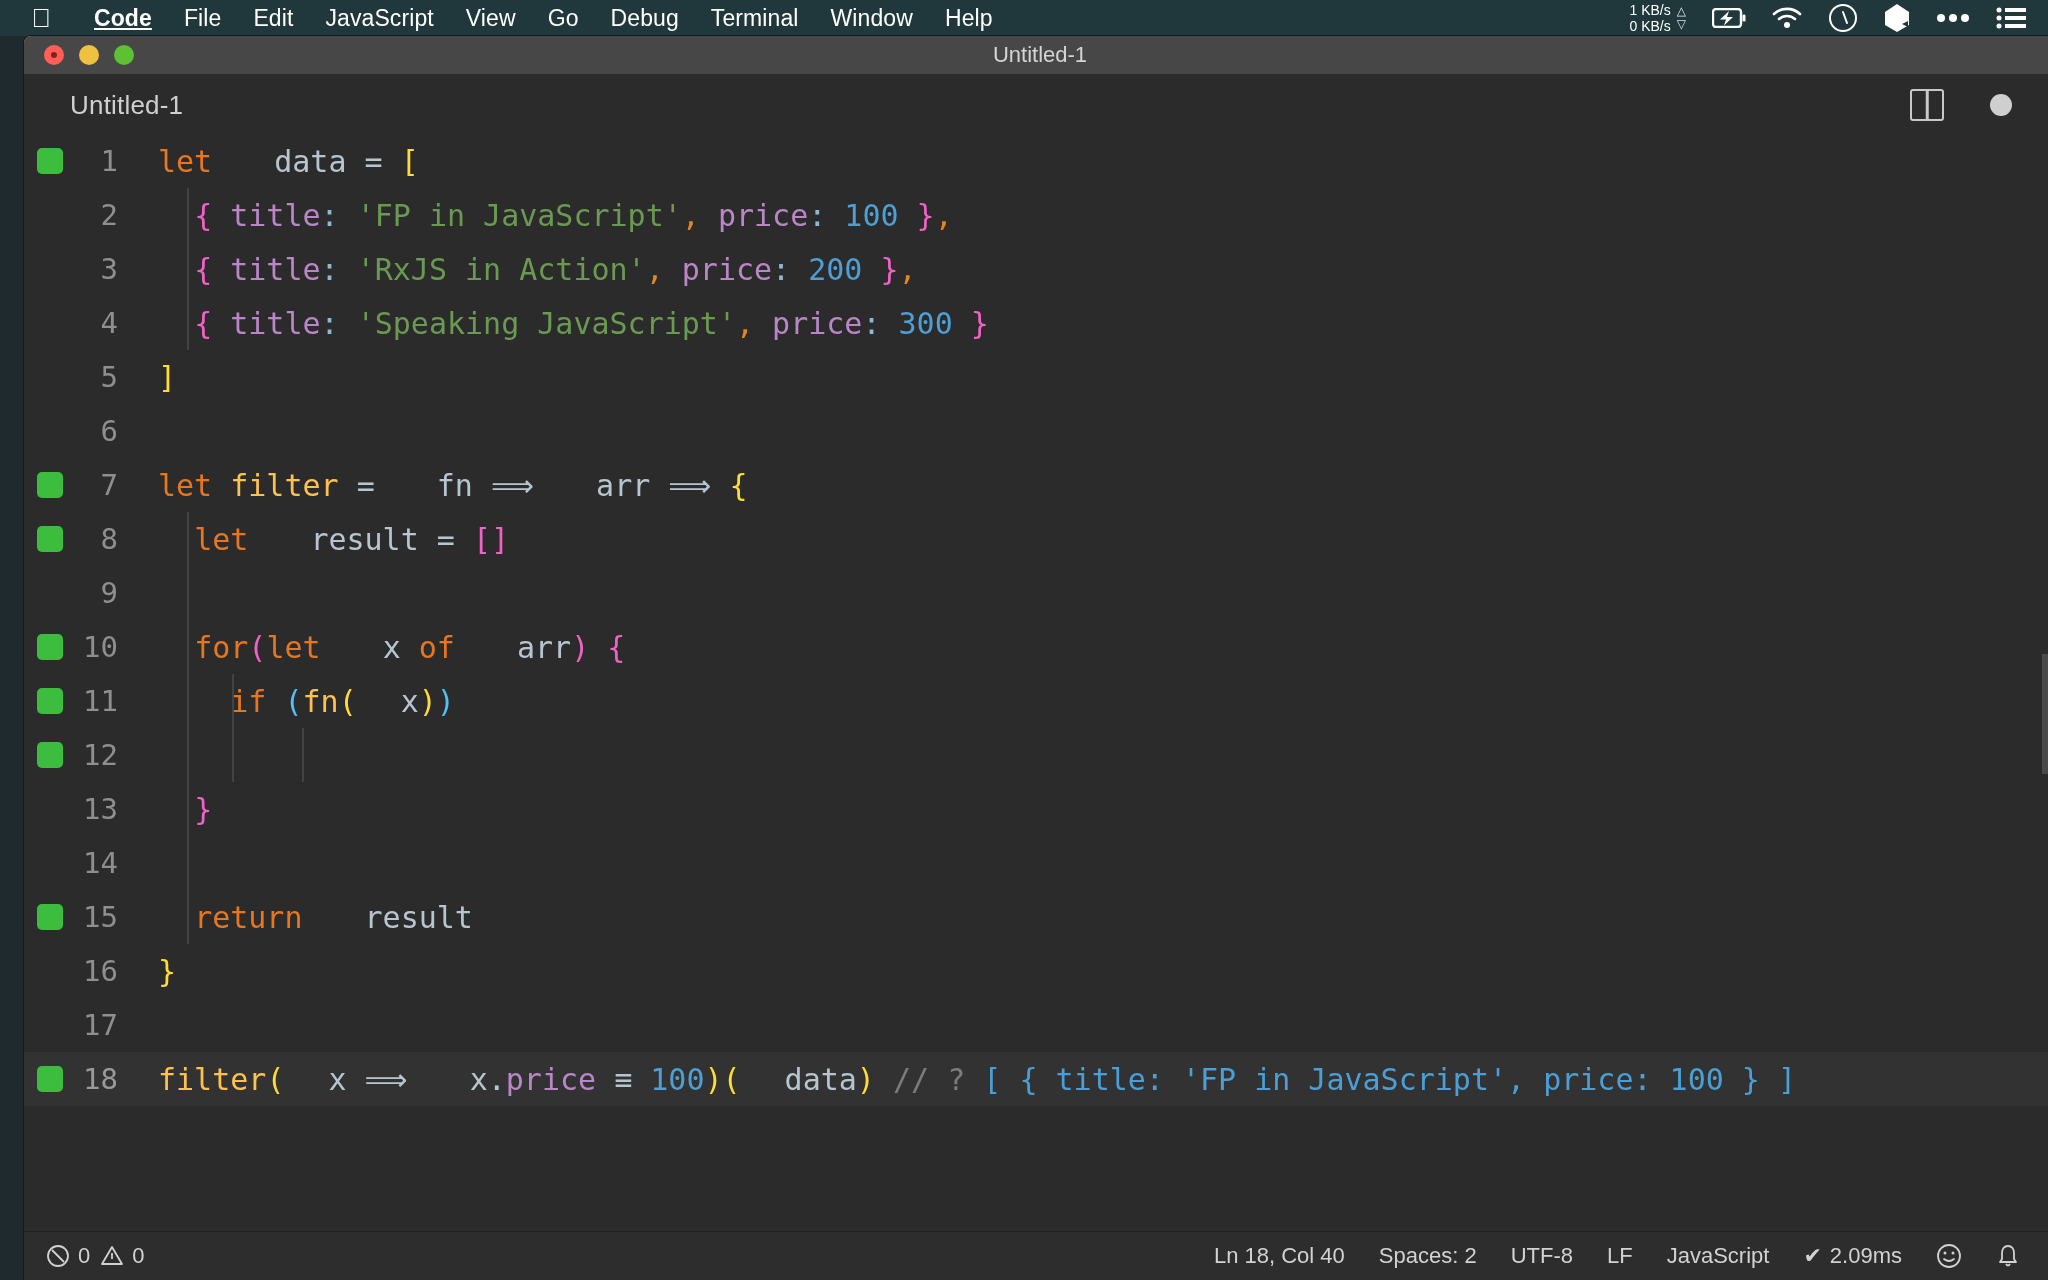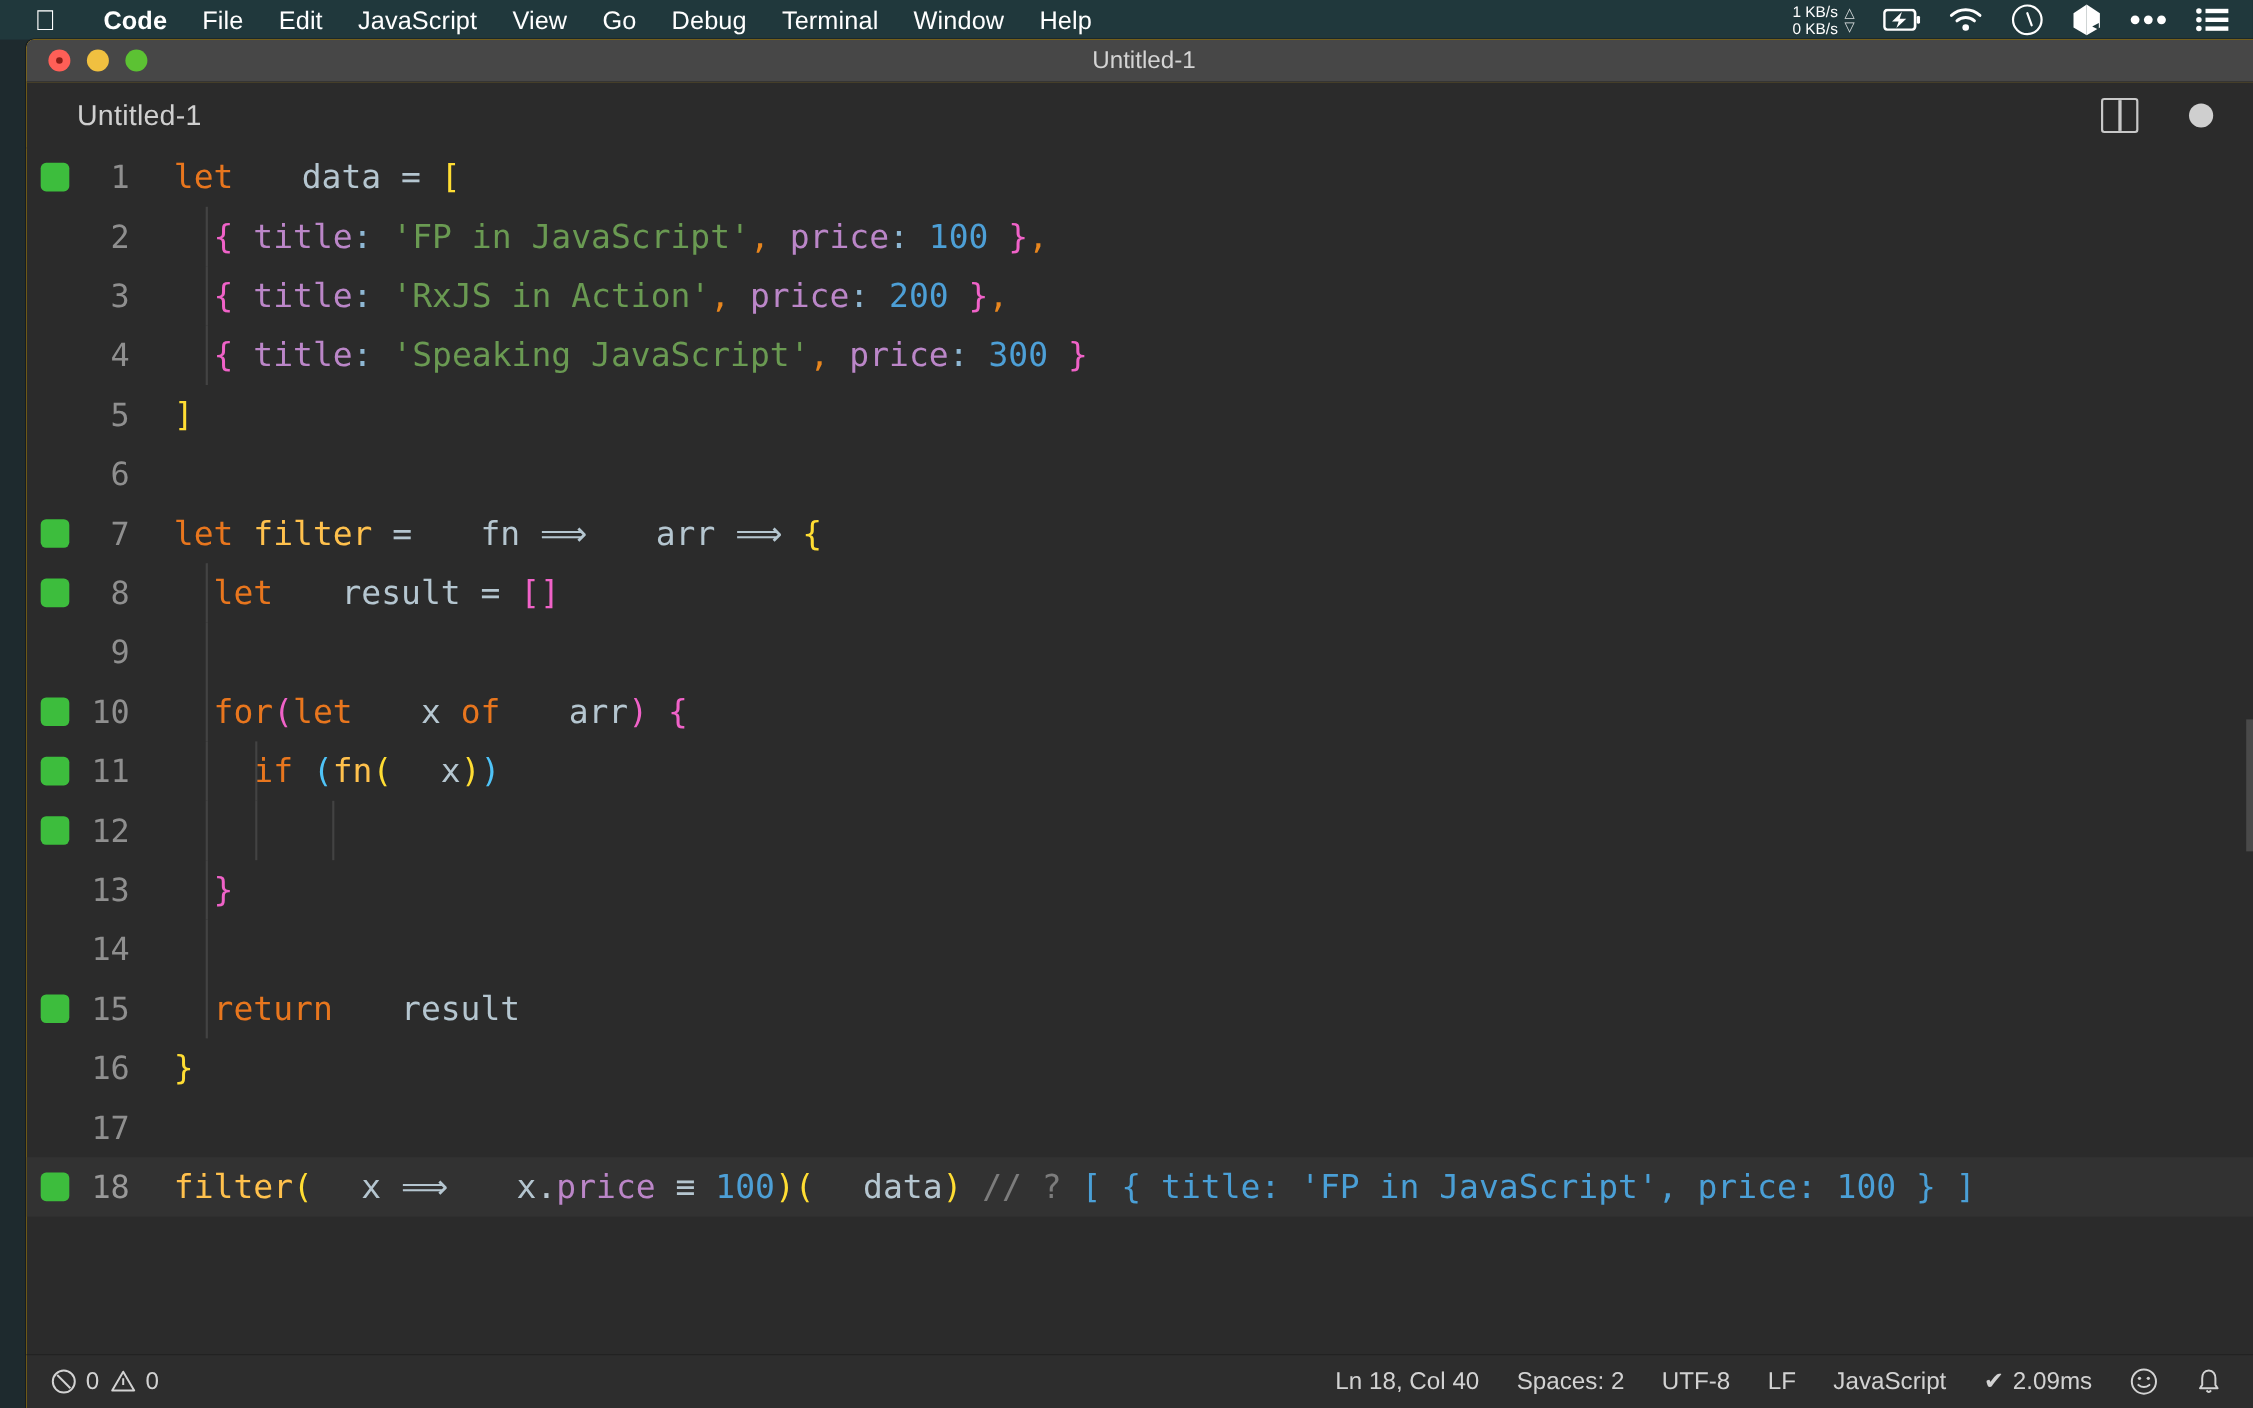--- a/index.html
+++ b/index.html
@@ -11,21 +11,21 @@
     background:#20383c;
     display:flex;align-items:center;color:#ffffff;
     font-size:23px;
   }
   .mb-left{display:flex;align-items:center;gap:0px;padding-left:26px;}
   .apple-logo{
     width:30px;height:34px;display:flex;align-items:center;justify-content:center;
     font-size:26px;line-height:1;margin-right:22px;
   }
   .mb-item{padding:0 16px;white-space:nowrap;letter-spacing:.1px;}
-  .mb-item.bold{font-weight:bold;}
+  .mb-item.bold{font-weight:bold;text-decoration:underline;}
   .mb-right{margin-left:auto;display:flex;align-items:center;padding-right:22px;gap:26px;}
   .net-speed{
     display:flex;align-items:center;gap:6px;font-size:14px;line-height:1.15;
   }
   .net-speed .nums{text-align:right;}
   .net-speed .arrows{display:flex;flex-direction:column;font-size:12px;line-height:1.1;opacity:.85;}
   .mb-icon{display:flex;align-items:center;justify-content:center;}
 
   
   .window{

